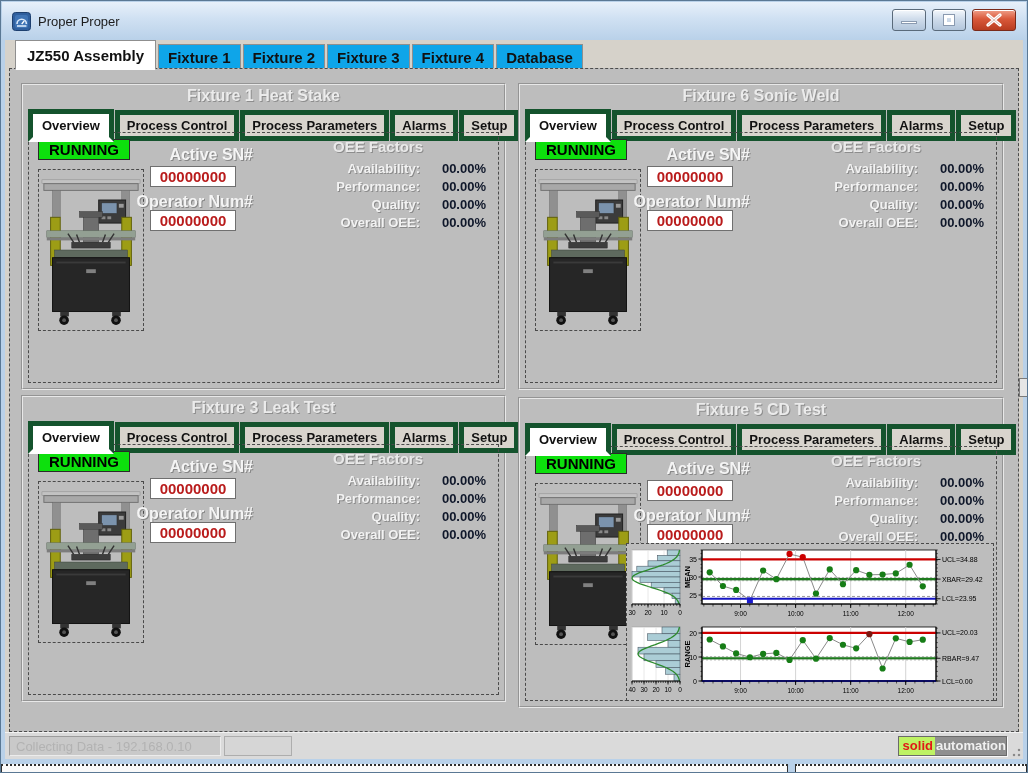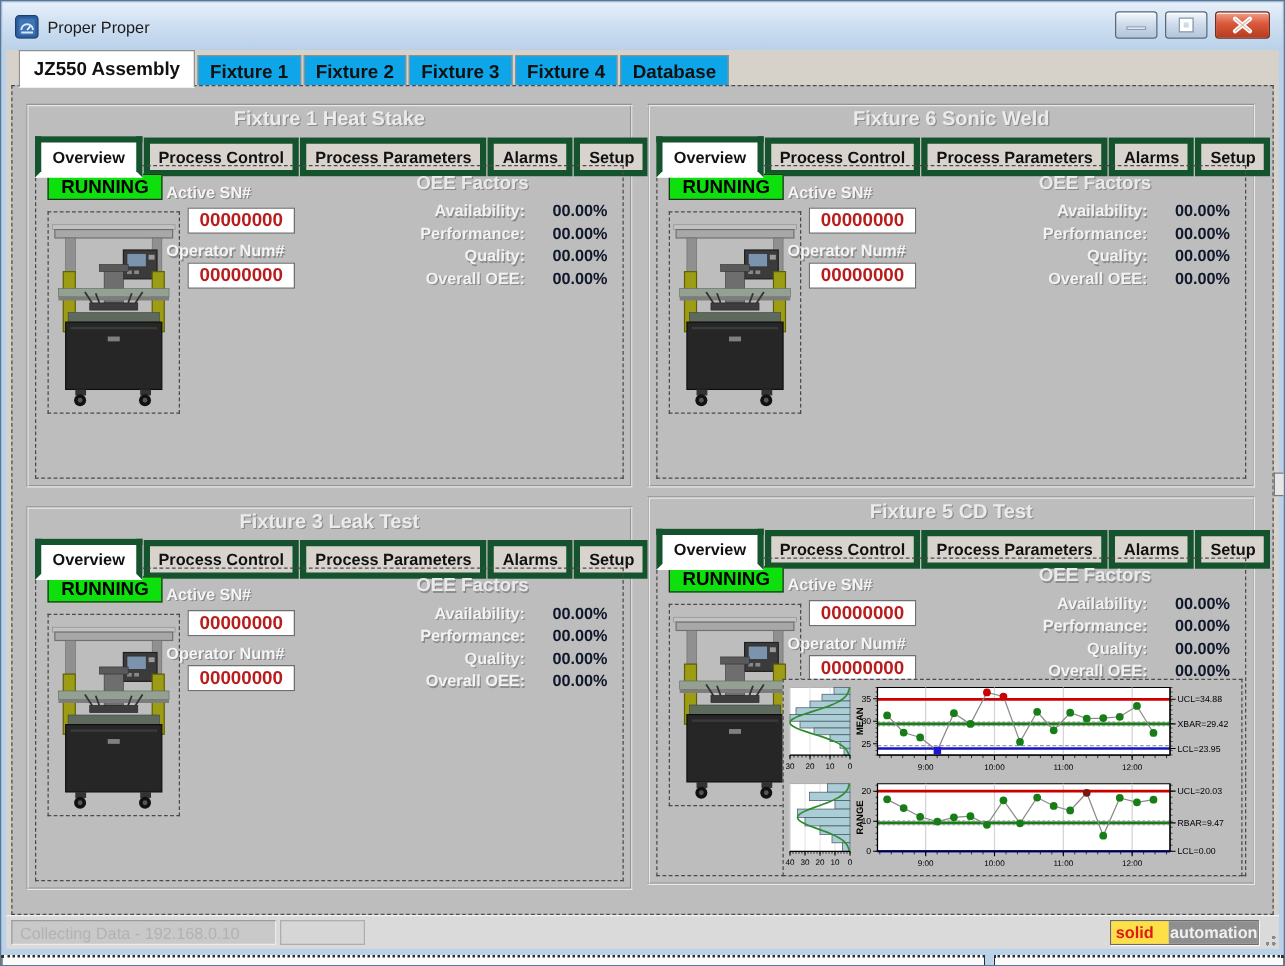--- a/index.html
+++ b/index.html
@@ -20,35 +20,35 @@
   .inner{position:absolute;left:4px;right:4px;top:39px;bottom:13px;background:#d6d2ca;}
   .main-tabs{position:absolute;left:0;top:0;right:0;height:28px;padding-left:10px;}
   .mtab{display:inline-block;font-size:15px;font-weight:bold;color:#111;background:#0ea5e9;
     border:1px solid #8f8f8f;padding:4px 9px 3px 9px;margin-right:2px;margin-top:3px;vertical-align:bottom;cursor:default;}
   .mtab.active{background:#fff;margin-top:0;padding:6px 11px 5px 11px;border-bottom:1px solid #fff;position:relative;z-index:2;}
   .content-page{position:absolute;left:4px;right:4px;top:28px;bottom:27px;background:#bdbdbd;border:1px dashed #4c4c4c;}
   
   .quadrant{position:absolute;background:#bdbdbd;border:2px groove #e8e8e8;}
   .q0{left:11px;top:14px;width:485px;height:307px;}
   .q1{left:508px;top:14px;width:486px;height:307px;}
-  .q2{left:11px;top:336px;width:485px;height:307px;padding-left:35px;}
+  .q2{left:11px;top:326px;width:485px;height:307px;padding-left:35px;}
   .q3{left:508px;top:328px;width:486px;height:311px;}
   .q-title{position:absolute;left:0;right:0;top:2px;text-align:center;font-size:16px;font-weight:bold;
     color:#ebebeb;text-shadow:1px 1px 0 #8d8d8d;}
   .q-tabs{position:absolute;left:5px;top:24px;height:23px;white-space:nowrap;}
   .qtab{display:inline-block;font-size:13px;font-weight:bold;color:#111;background:#d8d4cd;
     border:5px solid #14532d;padding:3px 7px;margin-right:1px;cursor:default;}
   .qtab.active{background:#fff;padding:4px 9px;border-bottom-color:#fff;position:relative;z-index:2;}
   .q-box{position:absolute;left:5px;right:5px;top:47px;bottom:5px;border:1px dashed #4a4a4a;}
   .running{position:absolute;left:9px;top:6px;background:#0de00d;border:1px solid #2a2a2a;
     color:#000;font-size:15px;font-weight:bold;padding:1px 10px;}
   .machine{position:absolute;left:9px;top:36px;width:106px;height:162px;border:1px dashed #4a4a4a;
     display:flex;align-items:center;justify-content:center;}
-  .lbl{position:absolute;font-size:13px;font-weight:bold;color:#f4f4f4;text-shadow:1px 1px 0 #878787;
-    width:120px;text-align:left;}
+  .lbl{position:absolute;font-size:16px;font-weight:bold;color:#f4f4f4;text-shadow:1px 1px 0 #878787;
+    width:120px;text-align:right;}
   .sn-label{left:104px;top:13px;}
   .op-label{left:104px;top:60px;}
   .tbox{position:absolute;width:86px;height:21px;background:#fff;border:1px solid #6f6f6f;
     font-family:"Liberation Sans",sans-serif;font-size:15px;font-weight:bold;text-align:center;color:#b91c1c;padding:0;}
   .sn-input{left:121px;top:33px;}
   .op-input{left:121px;top:77px;}
   .oee-heading{position:absolute;right:30px;top:5px;width:180px;text-align:center;font-size:15px;font-weight:bold;
     color:#e9e9e9;text-shadow:1px 1px 0 #8d8d8d;}
   .oee-rows{position:absolute;right:12px;top:27px;width:250px;}
   .oee-row{display:flex;justify-content:flex-end;height:18px;line-height:18px;}
@@ -58,21 +58,21 @@
   .chart-slot{width:366px;height:77px;margin-left:1px;}
   
   .statusbar{position:absolute;left:0;right:0;bottom:0;height:27px;background:#dadada;border-top:1px solid #f2f2f2;}
   .status-text{position:absolute;left:4px;top:3px;width:212px;height:20px;line-height:19px;padding-left:6px;
     background:#c9c9c9;border:1px solid;border-color:#9c9c9c #ececec #ececec #9c9c9c;
     font-size:13px;color:#b2b2b2;}
   .status-progress{position:absolute;left:219px;top:3px;width:68px;height:20px;background:#d6d6d6;
     border:1px solid #adadad;}
   .logo{position:absolute;right:16px;top:3px;height:20px;display:flex;border:1px solid #6a6a6a;
     box-shadow:1px 1px 0 #f8f8f8;font-size:13px;font-weight:bold;line-height:18px;}
-  .logo-solid{background:#fde047;color:#e01818;padding:0 12px 0 4px;}
+  .logo-solid{background:#bef264;color:#e01818;padding:0 2px 0 4px;}
   .logo-auto{background:#8f8f8f;color:#f0f0f0;padding:0 0 0 1px;}
   .resize-grip{position:absolute;right:2px;bottom:2px;width:12px;height:12px;
     background:
      radial-gradient(circle at 10px 10px,#8a8a8a 1.4px,transparent 1.6px),
      radial-gradient(circle at 10px 5px,#8a8a8a 1.4px,transparent 1.6px),
      radial-gradient(circle at 5px 10px,#8a8a8a 1.4px,transparent 1.6px);}
   
   .bottom-strip{position:absolute;left:0;right:0;bottom:0;height:8px;}
   .bg-win{position:absolute;bottom:0;height:8px;background:#fafafa;border:1px solid #2e2e2e;border-top:2px dotted #2e2e2e;border-bottom:none;}
   .bg-win.left{left:0;width:787px;}

